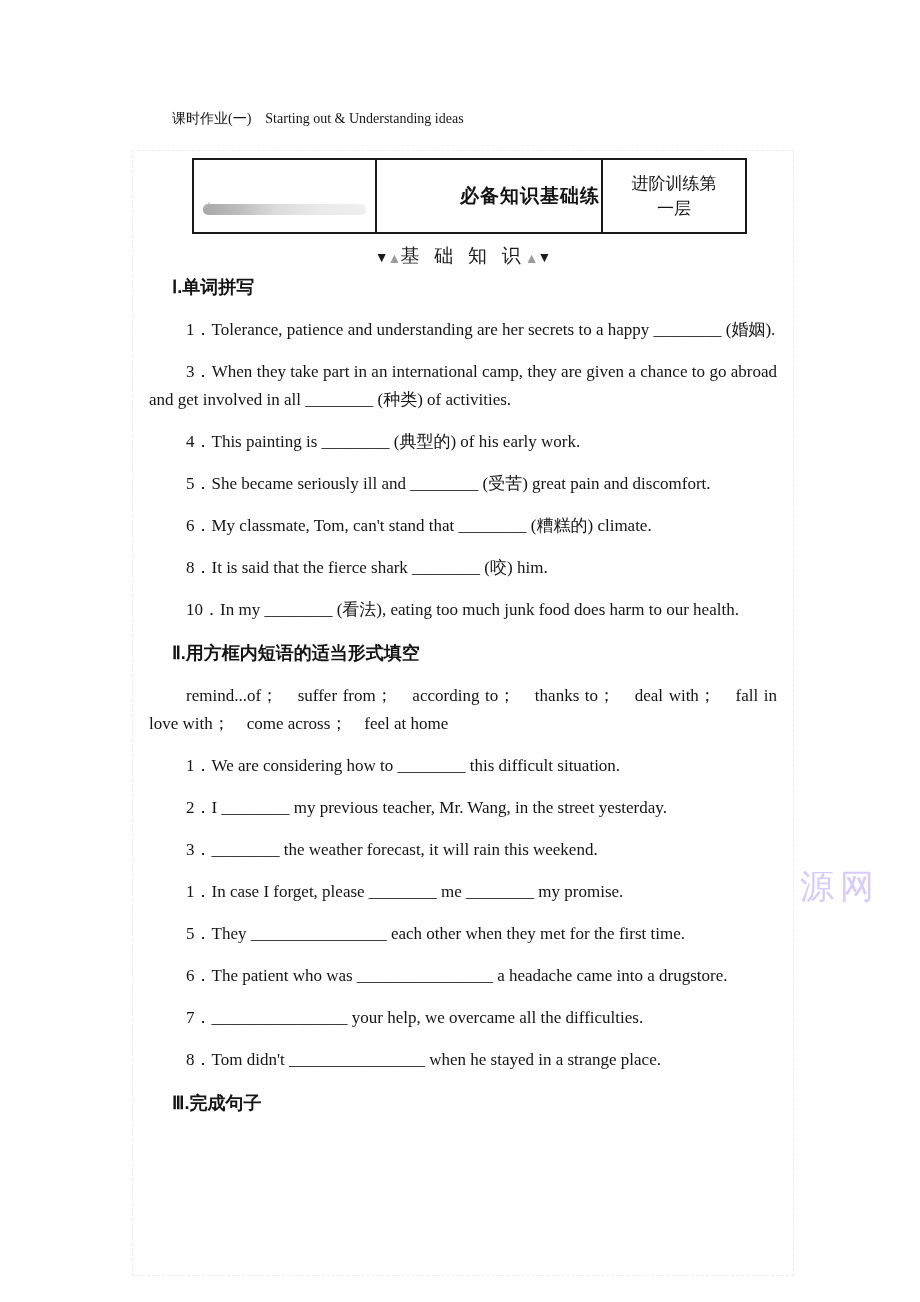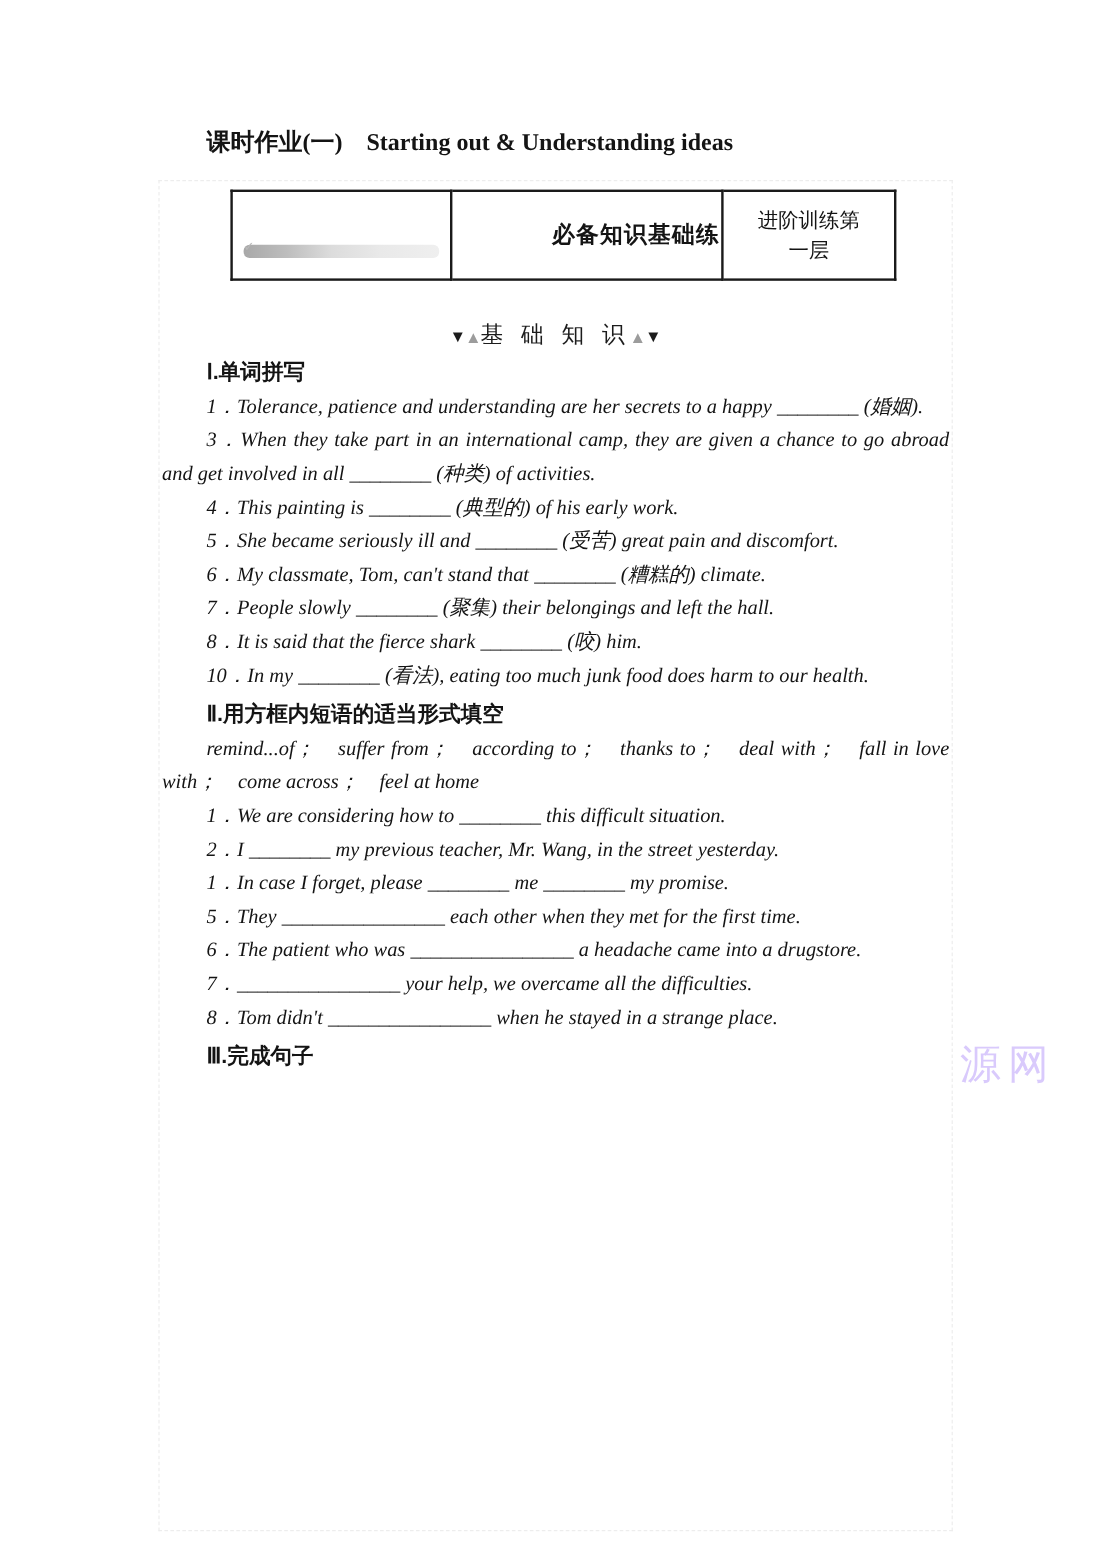--- a/index.html
+++ b/index.html
@@ -7,22 +7,22 @@
     width:920px;height:1302px;background:#ffffff;position:relative;
     font-family:"Liberation Serif", serif;color:#141414;
     -webkit-font-smoothing:antialiased;
   }
   .print-frame{
     position:absolute;left:132px;top:150px;width:660px;height:1124px;
     border:1px dashed #ededed;pointer-events:none;
   }
   .content{position:absolute;left:135px;top:104px;width:656px;}
   .title{
-    font-size:20px;line-height:30px;margin:0;padding-left:37px;
-    font-weight:bold;white-space:nowrap;
+    font-size:14px;line-height:30px;margin:0;padding-left:37px;
+    font-weight:normal;white-space:nowrap;
   }
   table.header-table{border-collapse:collapse;margin:24px 0 0 57px;}
   table.header-table td{border:2px solid #1a1a1a;height:70px;vertical-align:middle;}
   td.cell-logo{width:163px;padding:0 9px;}
   td.cell-mid{
     width:222px;text-align:right;
     font-family:"Liberation Sans", sans-serif;font-weight:bold;font-size:19px;
     letter-spacing:1px;
   }
   td.cell-level{
@@ -31,33 +31,33 @@
   }
   .logo-strip{
     position:relative;height:11px;border-radius:5px;margin-top:26px;
     background:linear-gradient(to right,#a8a8a8 0%,#bdbdbd 22%,#dcdcdc 45%,#e9e9e9 70%,#efefef 100%);
   }
   .check-icon{
     position:absolute;left:0px;top:-5px;color:#b8b8b8;font-size:11px;
     font-family:"DejaVu Sans", sans-serif;
   }
   .banner{
-    margin-top:32px;text-align:center;font-size:19px;letter-spacing:5px;
+    margin-top:9px;text-align:center;font-size:19px;letter-spacing:5px;
     color:#1c1c1c;
   }
   .tri{font-size:14px;letter-spacing:0;}
   .tri-black{color:#1c1c1c;}
   .tri-gray{color:#9c9c9c;position:relative;top:1px;margin:0 -1px;}
   .sec-heading{
     font-family:"Liberation Sans", sans-serif;font-weight:bold;
     font-size:18px;line-height:30px;margin:3px 0 0;padding-left:37px;
   }
   .item{
-    margin:0;font-size:17px;line-height:28px;
-    text-align:justify;text-indent:37px;font-style:italic;
+    margin:14px;font-size:17px;line-height:28px;
+    text-align:justify;text-indent:37px;
   }
   .watermark{
     position:absolute;left:800px;top:864px;width:110px;
     font-size:34px;letter-spacing:6px;color:#8b5cf6;opacity:.32;
     font-family:"Liberation Serif", serif;pointer-events:none;
   }
 </style>
 </head>
 <body>
 
@@ -87,28 +87,28 @@
   <div class="banner">
     <span class="tri tri-black">▼</span><span class="tri tri-gray">▲</span><span>基 础 知 识</span><span class="tri tri-gray">▲</span><span class="tri tri-black">▼</span>
   </div>
 
   <div class="sec-heading">Ⅰ.单词拼写</div>
   <p class="item">1．Tolerance, patience and understanding are her secrets to a happy ________ (婚姻).</p>
   <p class="item">3．When they take part in an international camp, they are given a chance to go abroad and get involved in all ________ (种类) of activities.</p>
   <p class="item">4．This painting is ________ (典型的) of his early work.</p>
   <p class="item">5．She became seriously ill and ________ (受苦) great pain and discomfort.</p>
   <p class="item">6．My classmate, Tom, can't stand that ________ (糟糕的) climate.</p>
-  <p class="item">7．People slowly ________ (聚集) their belongings and left the hall.</p>
   <p class="item">8．It is said that the fierce shark ________ (咬) him.</p>
   <p class="item">10．In my ________ (看法), eating too much junk food does harm to our health.</p>
 
   <div class="sec-heading">Ⅱ.用方框内短语的适当形式填空</div>
   <p class="item">remind...of；　suffer from；　according to；　thanks to；　deal with；　fall in love with；　come across；　feel at home</p>
   <p class="item">1．We are considering how to ________ this difficult situation.</p>
   <p class="item">2．I ________ my previous teacher, Mr. Wang, in the street yesterday.</p>
+  <p class="item">3．________ the weather forecast, it will rain this weekend.</p>
   <p class="item">1．In case I forget, please ________ me ________ my promise.</p>
   <p class="item">5．They ________________ each other when they met for the first time.</p>
   <p class="item">6．The patient who was ________________ a headache came into a drugstore.</p>
   <p class="item">7．________________ your help, we overcame all the difficulties.</p>
   <p class="item">8．Tom didn't ________________ when he stayed in a strange place.</p>
 
   <div class="sec-heading">Ⅲ.完成句子</div>
 
 </div>
 

